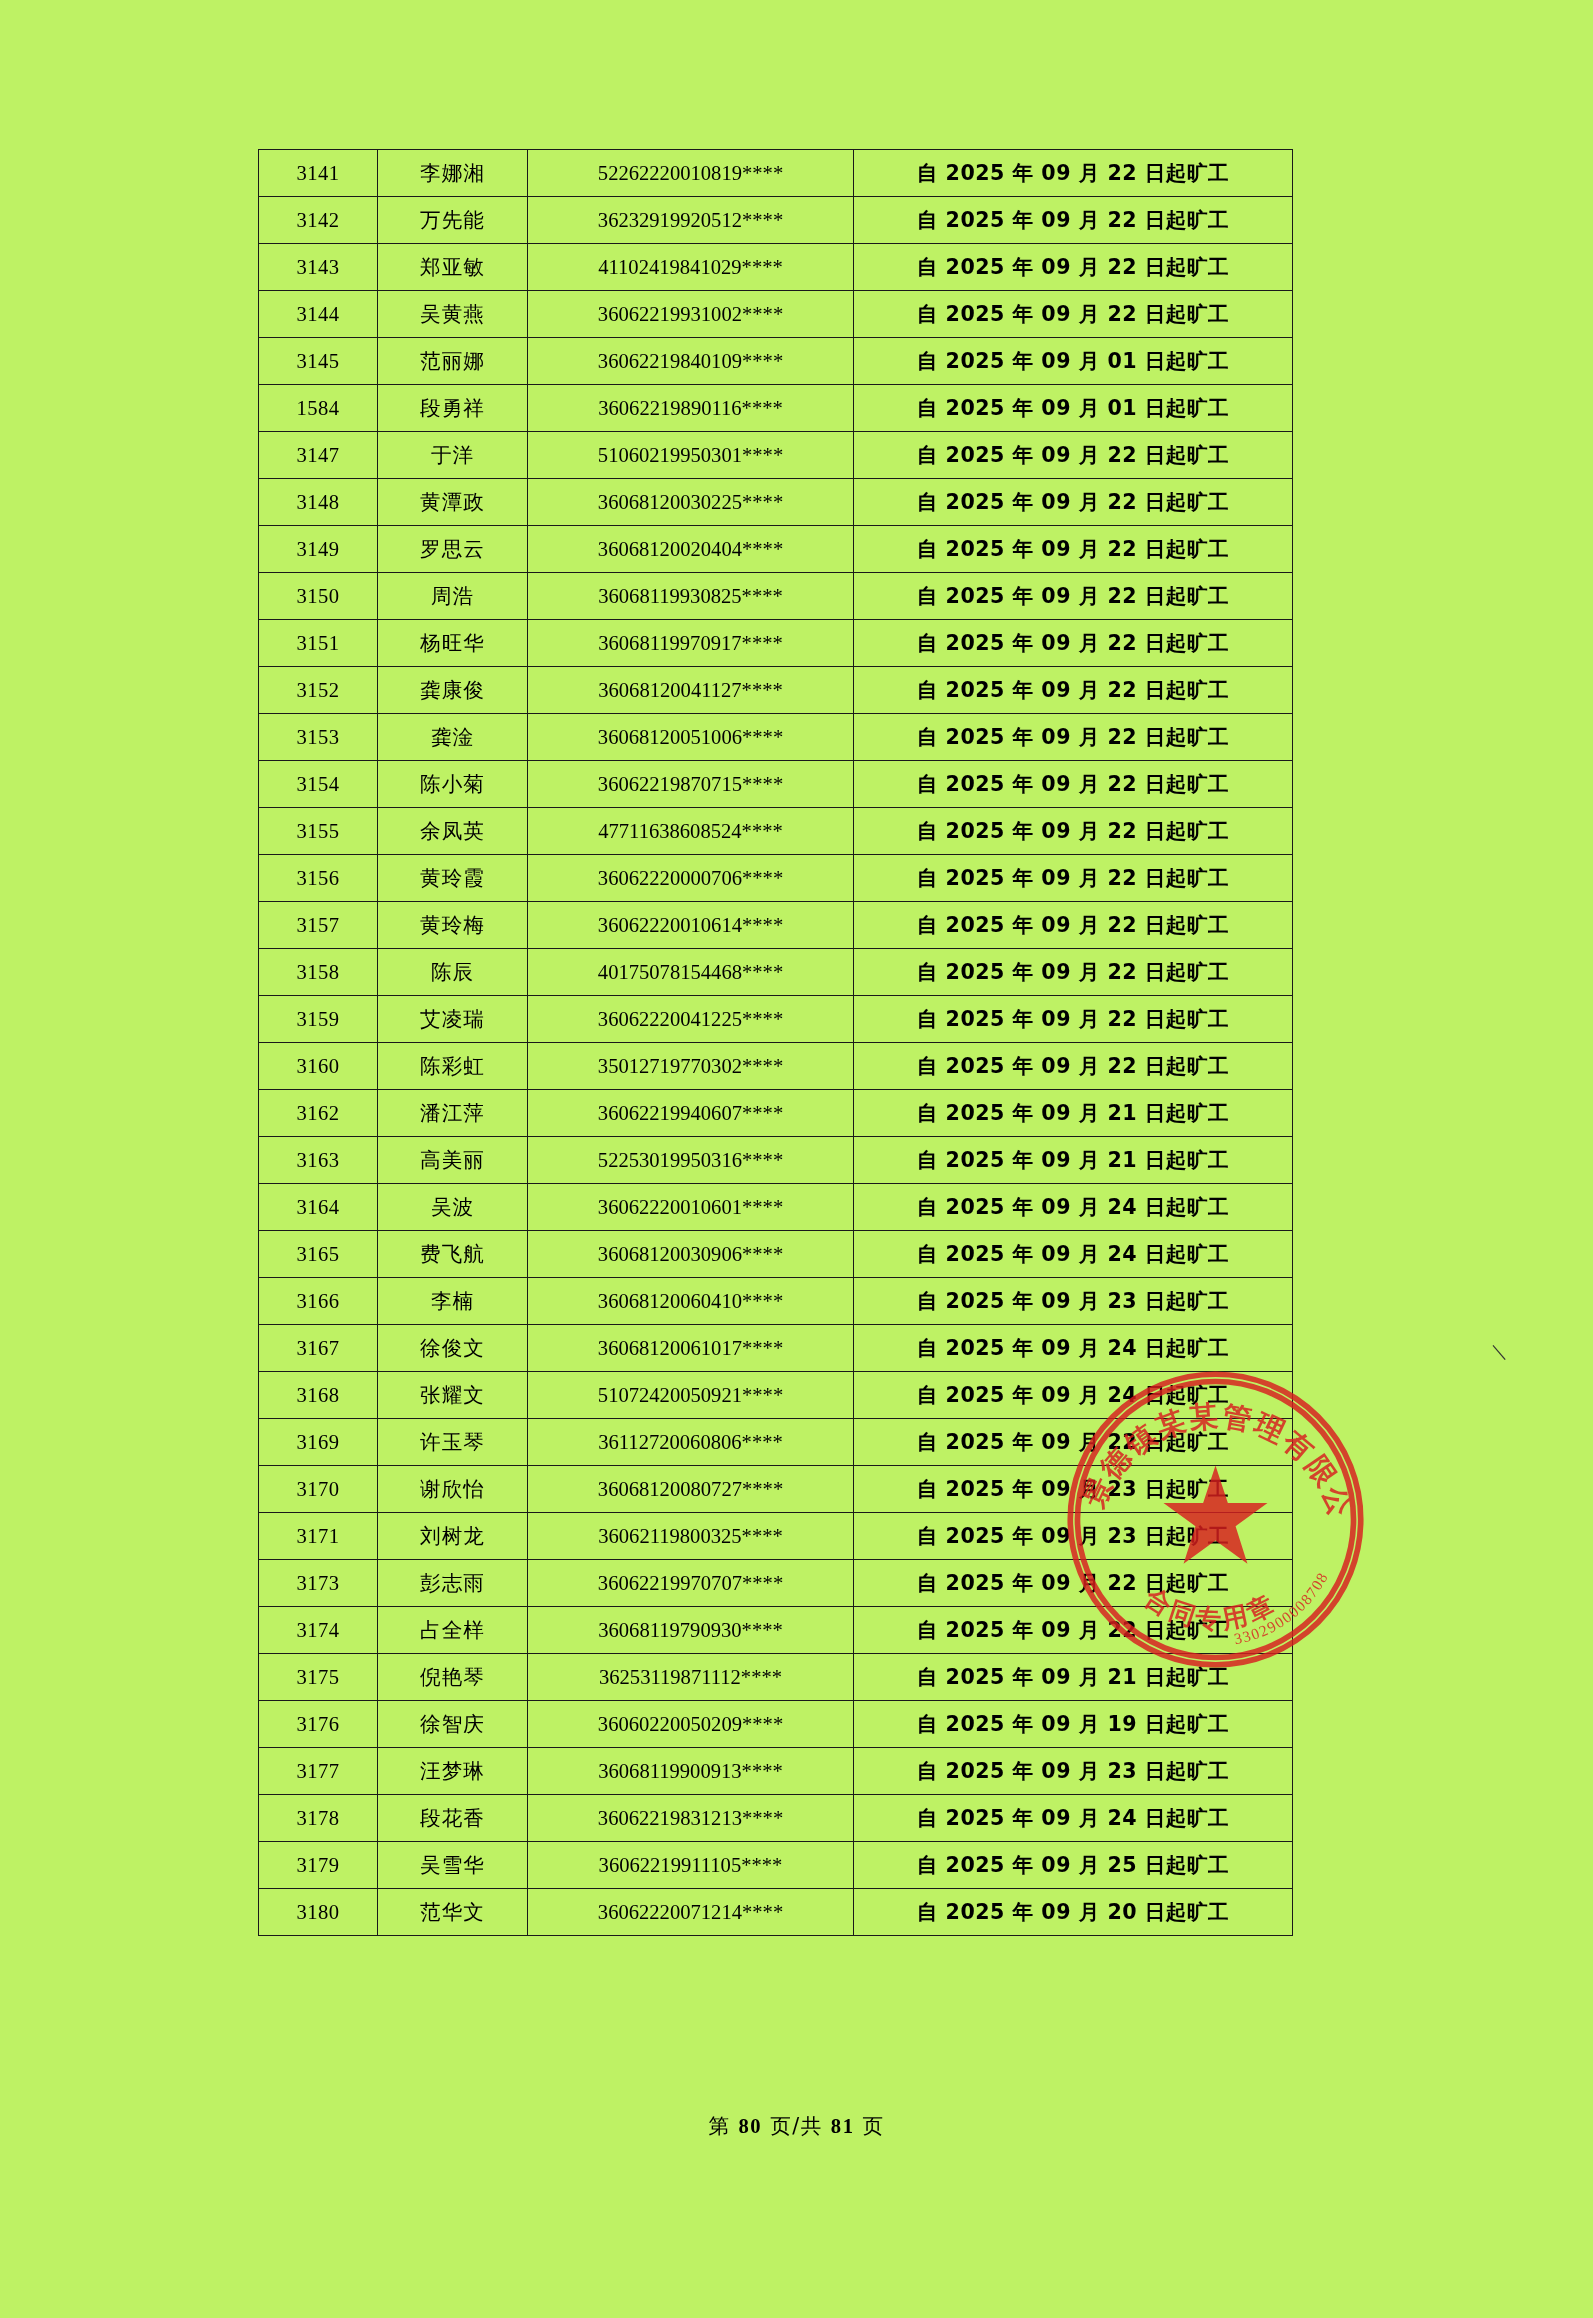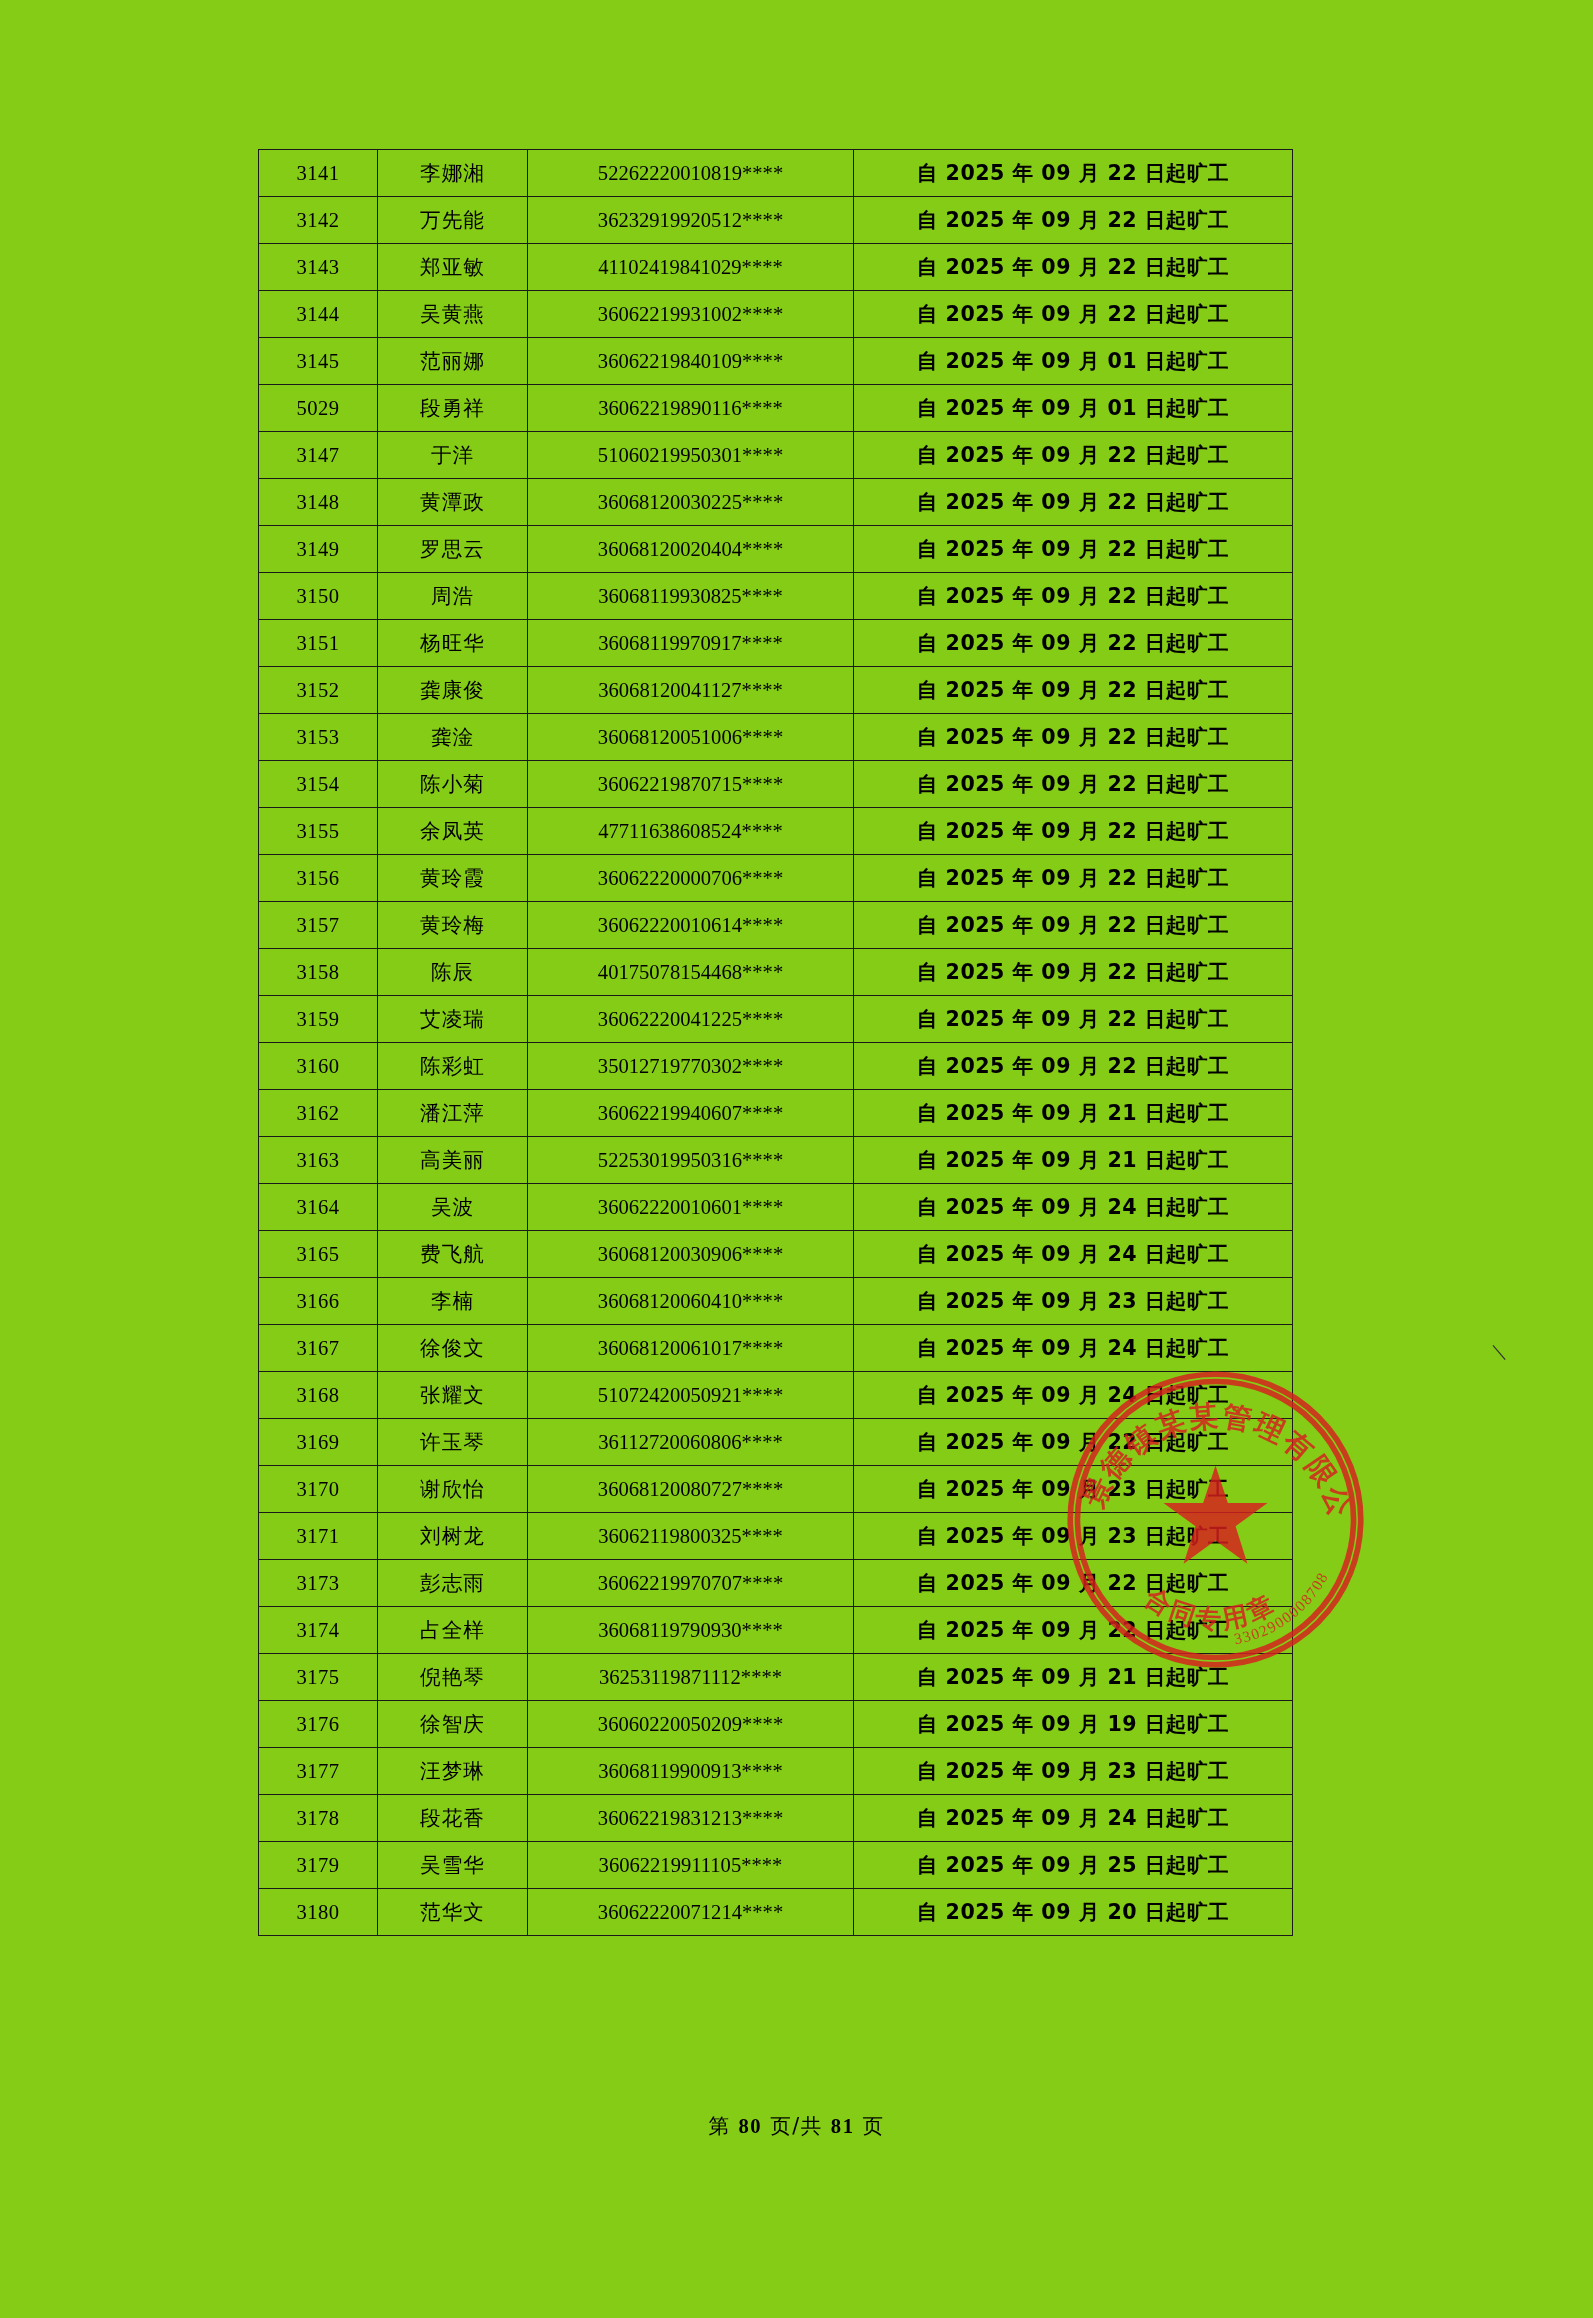--- a/index.html
+++ b/index.html
@@ -13,21 +13,21 @@
     position: relative;
     font-family: "Liberation Serif", "DejaVu Serif", serif;
     color: #000000;
     overflow: hidden;
   }
   .page {
     position: absolute;
     left: 0; top: 0;
     width: 1593px;
     height: 2319px;
-    background: #84cc16;
+    background: #bef264;
   }
   .table-wrap {
     position: absolute;
     left: 258px;
     top: 149px;
     width: 1035px;
   }
   table.roster {
     border-collapse: collapse;
     width: 1035px;
@@ -113,21 +113,21 @@
             <td class="col-id">36062219931002****</td>
             <td class="col-note">自 2025 年 09 月 22 日起旷工</td>
           </tr>
           <tr>
             <td class="col-idx">3145</td>
             <td class="col-name">范丽娜</td>
             <td class="col-id">36062219840109****</td>
             <td class="col-note">自 2025 年 09 月 01 日起旷工</td>
           </tr>
           <tr>
-            <td class="col-idx">5029</td>
+            <td class="col-idx">1584</td>
             <td class="col-name">段勇祥</td>
             <td class="col-id">36062219890116****</td>
             <td class="col-note">自 2025 年 09 月 01 日起旷工</td>
           </tr>
           <tr>
             <td class="col-idx">3147</td>
             <td class="col-name">于洋</td>
             <td class="col-id">51060219950301****</td>
             <td class="col-note">自 2025 年 09 月 22 日起旷工</td>
           </tr>

